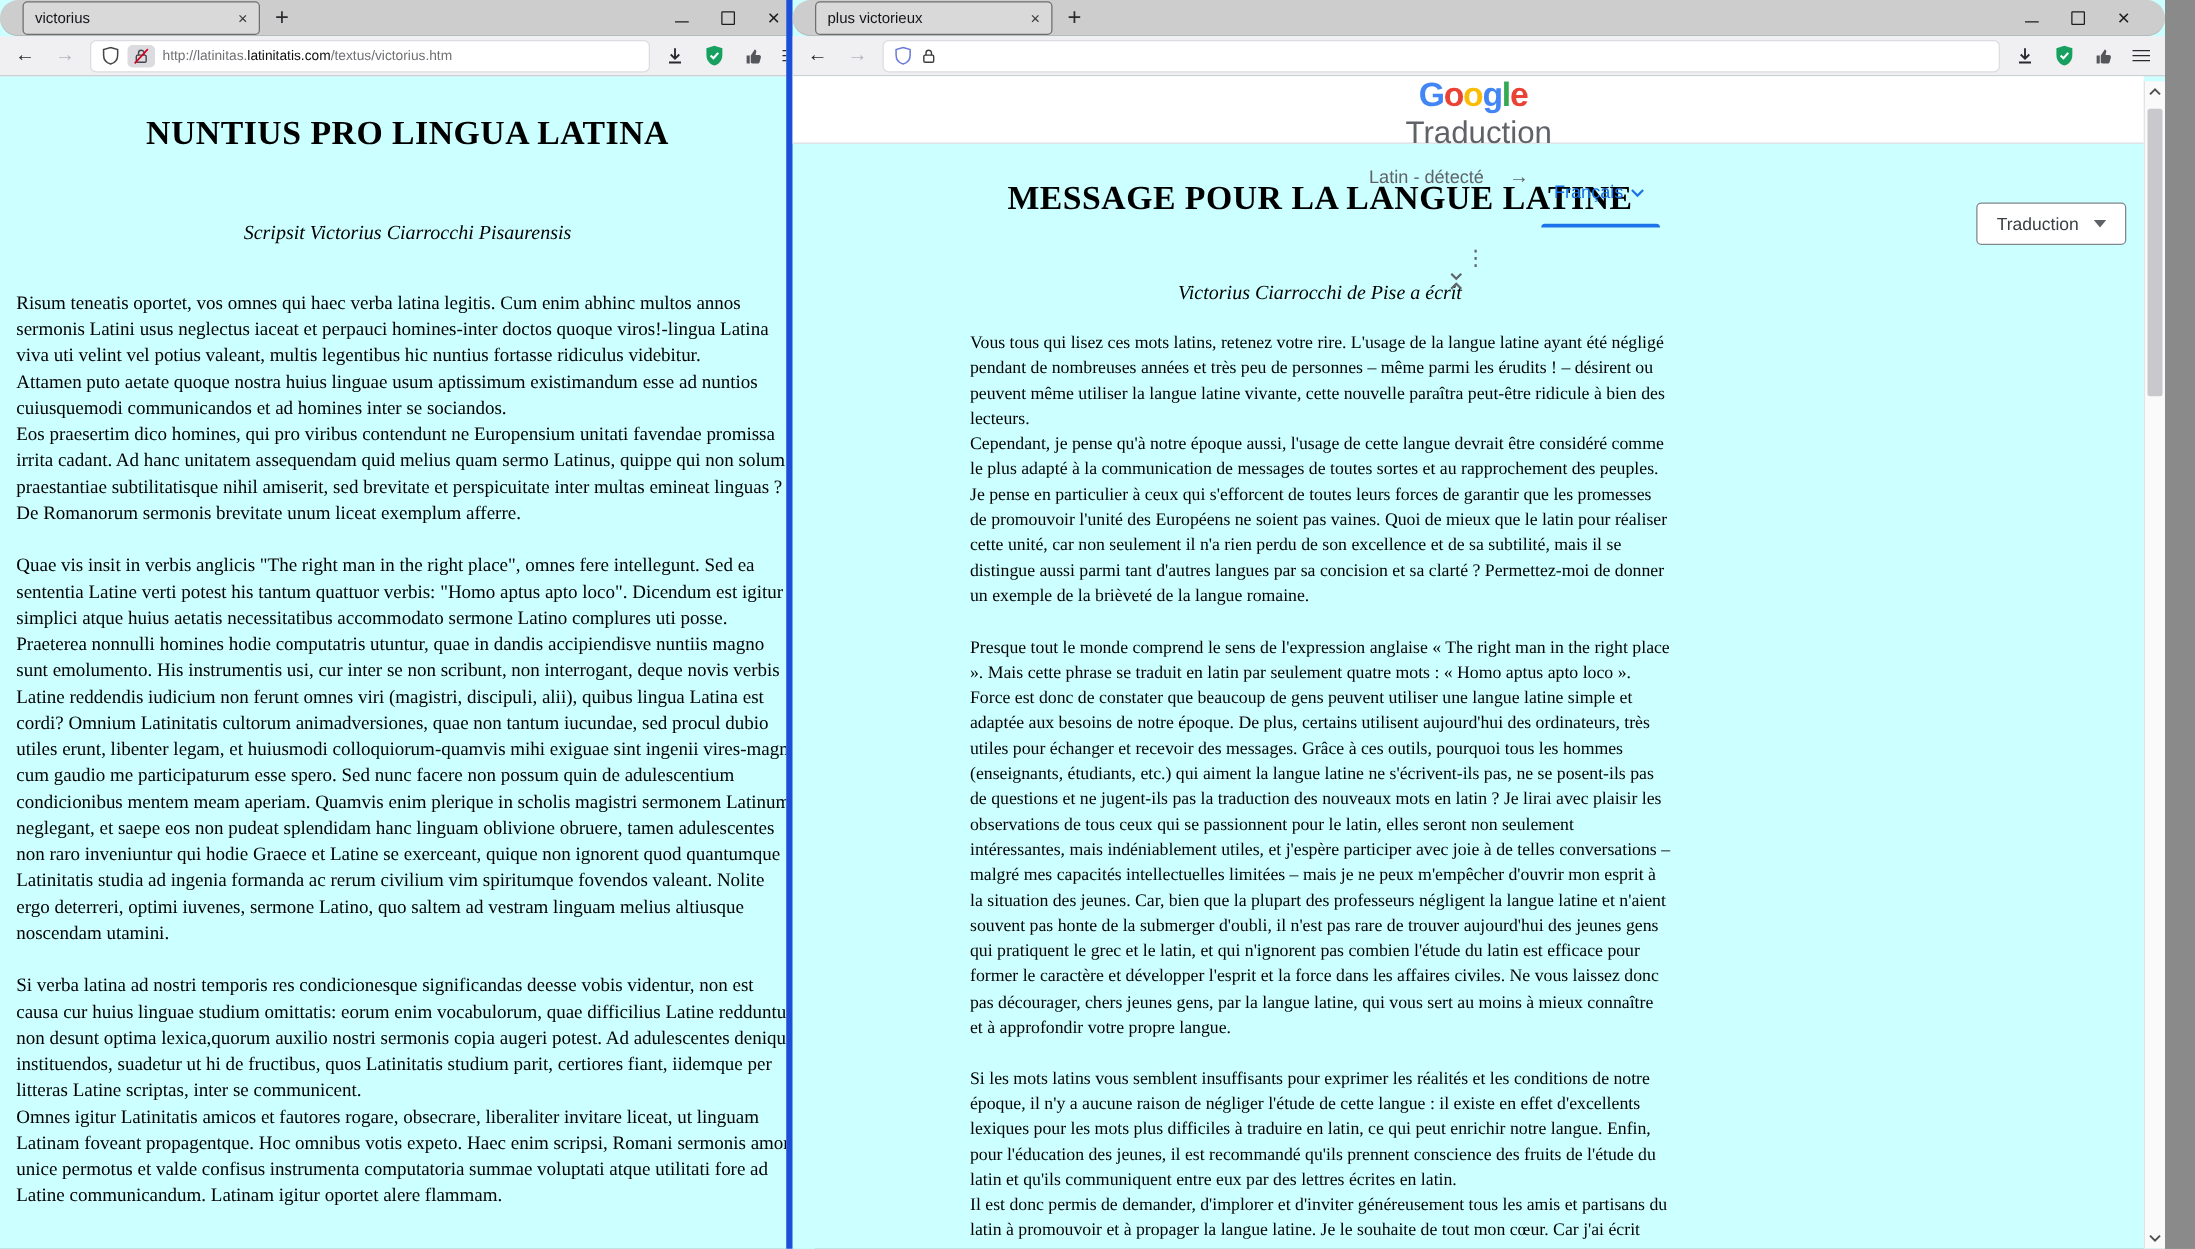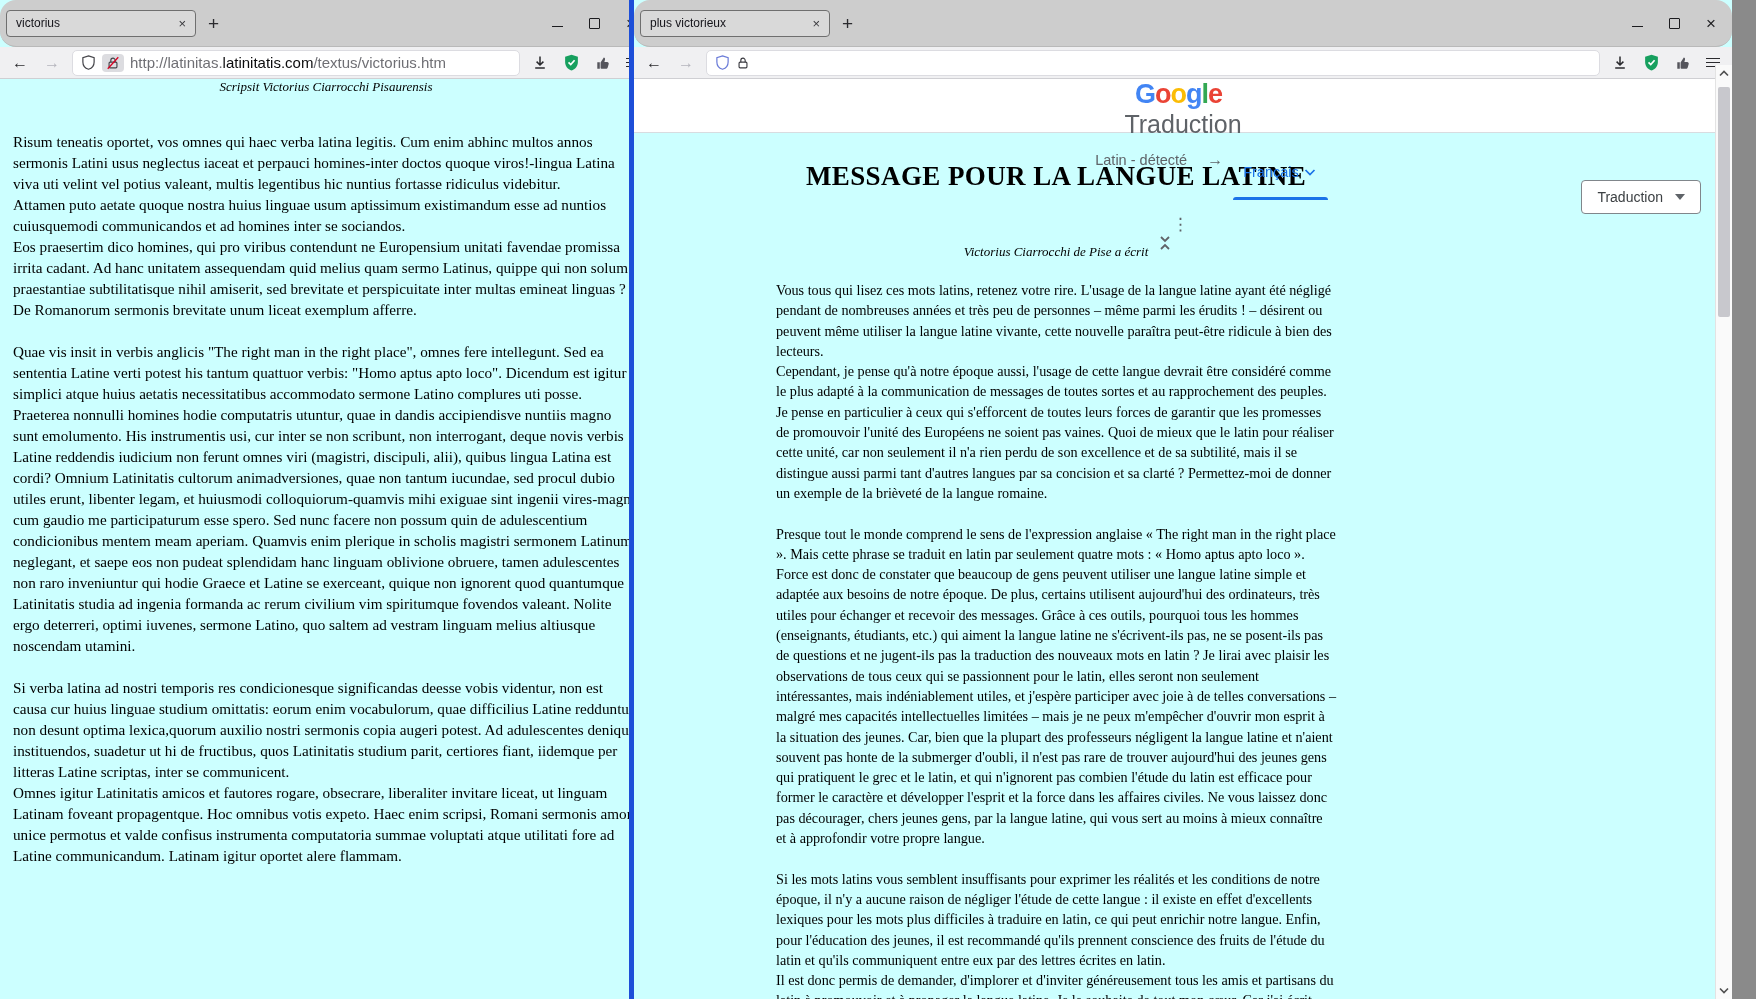--- a/index.html
+++ b/index.html
@@ -2,37 +2,37 @@
 <html><head>
 <meta charset="utf-8">
 <style>
   html,body{margin:0;padding:0;width:1756px;height:999px;overflow:hidden;background:#8a8a8a;}
   *{box-sizing:border-box;}
   .window{position:absolute;top:0;height:999px;background:#ccffff;overflow:hidden;font-family:"Liberation Sans",sans-serif;}
   #win-left{left:0;width:653px;border-right:1px solid #6e6e6e;}
   #win-right{left:629px;width:1103px;border-left:5px solid #1d4ed8;}
 
   
-  .tabbar{height:47px;background:#cdcdcd;display:flex;align-items:center;padding:3px 6px;border-bottom:1px solid #b9b9b9;border-radius:16px;}
+  .tabbar{height:29px;background:#cdcdcd;display:flex;align-items:center;padding:3px 18px;border-bottom:1px solid #b9b9b9;border-radius:16px;}
   .tab{width:190px;height:27px;background:#d9d9d9;border:1px solid #6f6f6f;border-radius:4px;display:flex;align-items:center;padding:0 9px;font-size:12px;color:#15141a;}
   .tab-title{flex:1;white-space:nowrap;overflow:hidden;}
   .tab-close{margin-left:8px;font-size:13px;color:#39393d;}
   .newtab{margin-left:12px;font-size:19px;color:#2a2a2e;line-height:1;}
   .win-controls{margin-left:auto;display:flex;align-items:center;gap:26px;padding-right:10px;}
   .wc{color:#1c1c1f;font-size:14px;line-height:1;}
   .wc-max{width:11px;height:11px;border:1.4px solid #1c1c1f;border-radius:1px;}
   .wc-min{width:11px;height:0;border-top:1.6px solid #1c1c1f;margin-top:6px;}
   .wc-close{font-size:17px;}
 
   .toolbar{height:32px;background:#f0f0f2;display:flex;align-items:center;padding:0 8px;gap:8px;border-bottom:1px solid #cfcfd3;}
   .nav-btn{width:24px;text-align:center;font-size:16px;color:#2a2a2e;line-height:1;}
   .nav-btn.disabled{color:#b4b4bc;}
   .urlbar{flex:1;height:26px;background:#ffffff;border:1px solid #dcdce1;border-radius:5px;display:flex;align-items:center;padding:0 8px;gap:6px;overflow:hidden;}
   .perm-chip{background:#dcdce0;border-radius:4px;padding:2px 4px;display:flex;align-items:center;}
-  .url-text{font-size:15px;white-space:nowrap;overflow:hidden;color:#6f6f74;}
+  .url-text{font-size:11px;white-space:nowrap;overflow:hidden;color:#6f6f74;}
   .url-dark{color:#0c0c0d;}
   .tb-icons{display:flex;align-items:center;gap:15px;padding:0 4px;}
   .icn{display:flex;align-items:center;justify-content:center;}
   .hamburger{display:flex;flex-direction:column;gap:3px;}
   .hamburger i{display:block;width:14px;height:0;border-top:1.6px solid #2a2a2e;}
 
   
   .banner{height:54px;background:#ffffff;border-bottom:1px solid #d8dce0;display:flex;align-items:center;padding:0 14px 0 22px;margin-right:17px;position:relative;flex-direction:column;}
   .glogo{font-size:27px;font-weight:bold;letter-spacing:-1px;}
   .gproduct{font-size:25px;color:#5f6368;margin-left:9px;}
@@ -45,21 +45,21 @@
   .kebab{margin:0 20px 0 24px;color:#5f6368;font-size:17px;}
   .collapse{margin-right:28px;}
 
   
   .content{font-family:"Liberation Serif",serif;color:#000000;overflow:hidden;}
   #win-left .content{height:934px;padding:0 13px;}
   #win-right .content{height:880px;}
   .page-title{text-align:center;font-weight:bold;font-size:27px;letter-spacing:.4px;}
   #win-left .page-title{margin:30px 0 56px;}
   #win-right .page-title{margin:28px 0 52px;}
-  .byline{text-align:center;font-style:italic;font-size:13px;}
+  .byline{text-align:center;font-style:italic;font-size:16px;}
   #win-left .byline{margin:0 0 36px;}
   #win-right .byline{margin:0 0 20px;}
   .body-text p{margin:0 0 21px;}
   #win-left .body-text{font-size:15.2px;line-height:21px;}
   #win-right .text-box{margin-left:142px;width:560px;}
   #win-right .body-text{font-size:14.2px;line-height:20.3px;}
   #win-right .body-text p{margin:0 0 20.3px;}
 
   
   .scrollbar{position:absolute;right:0;top:65px;bottom:0;width:17px;background:#fafafa;border-left:1px solid #e3e3e3;}
@@ -121,20 +121,21 @@
           </svg>
       </span>
       <span class="hamburger">
           <i></i>
           <i></i>
           <i></i>
         </span>
     </div>
   </div>
   <div class="content">
+    <h1 class="page-title">NUNTIUS PRO LINGUA LATINA</h1>
     <div class="byline">Scripsit Victorius Ciarrocchi Pisaurensis</div>
     <div class="body-text">
         <p>Risum teneatis oportet, vos omnes qui haec verba latina legitis. Cum enim abhinc multos annos sermonis Latini usus neglectus iaceat et perpauci homines-inter doctos quoque viros!-lingua Latina viva uti velint vel potius valeant, multis legentibus hic nuntius fortasse ridiculus videbitur.<br>Attamen puto aetate quoque nostra huius linguae usum aptissimum existimandum esse ad nuntios cuiusquemodi communicandos et ad homines inter se sociandos.<br>Eos praesertim dico homines, qui pro viribus contendunt ne Europensium unitati favendae promissa irrita cadant. Ad hanc unitatem assequendam quid melius quam sermo Latinus, quippe qui non solum praestantiae subtilitatisque nihil amiserit, sed brevitate et perspicuitate inter multas emineat linguas ? De Romanorum sermonis brevitate unum liceat exemplum afferre.</p>
         <p>Quae vis insit in verbis anglicis "The right man in the right place", omnes fere intellegunt. Sed ea sententia Latine verti potest his tantum quattuor verbis: "Homo aptus apto loco". Dicendum est igitur simplici atque huius aetatis necessitatibus accommodato sermone Latino complures uti posse. Praeterea nonnulli homines hodie computatris utuntur, quae in dandis accipiendisve nuntiis magno sunt emolumento. His instrumentis usi, cur inter se non scribunt, non interrogant, deque novis verbis Latine reddendis iudicium non ferunt omnes viri (magistri, discipuli, alii), quibus lingua Latina est cordi? Omnium Latinitatis cultorum animadversiones, quae non tantum iucundae, sed procul dubio utiles erunt, libenter legam, et huiusmodi colloquiorum-quamvis mihi exiguae sint ingenii vires-magno cum gaudio me participaturum esse spero. Sed nunc facere non possum quin de adulescentium condicionibus mentem meam aperiam. Quamvis enim plerique in scholis magistri sermonem Latinum neglegant, et saepe eos non pudeat splendidam hanc linguam oblivione obruere, tamen adulescentes non raro inveniuntur qui hodie Graece et Latine se exerceant, quique non ignorent quod quantumque Latinitatis studia ad ingenia formanda ac rerum civilium vim spiritumque fovendos valeant. Nolite ergo deterreri, optimi iuvenes, sermone Latino, quo saltem ad vestram linguam melius altiusque noscendam utamini.</p>
         <p>Si verba latina ad nostri temporis res condicionesque significandas deesse vobis videntur, non est causa cur huius linguae studium omittatis: eorum enim vocabulorum, quae difficilius Latine redduntur, non desunt optima lexica,quorum auxilio nostri sermonis copia augeri potest. Ad adulescentes denique instituendos, suadetur ut hi de fructibus, quos Latinitatis studium parit, certiores fiant, iidemque per litteras Latine scriptas, inter se communicent.<br>Omnes igitur Latinitatis amicos et fautores rogare, obsecrare, liberaliter invitare liceat, ut linguam Latinam foveant propagentque. Hoc omnibus votis expeto. Haec enim scripsi, Romani sermonis amore unice permotus et valde confisus instrumenta computatoria summae voluptati atque utilitati fore ad Latine communicandum. Latinam igitur oportet alere flammam.</p>
       </div>
   </div>
 </div>
 
 <div class="window" id="win-right">

